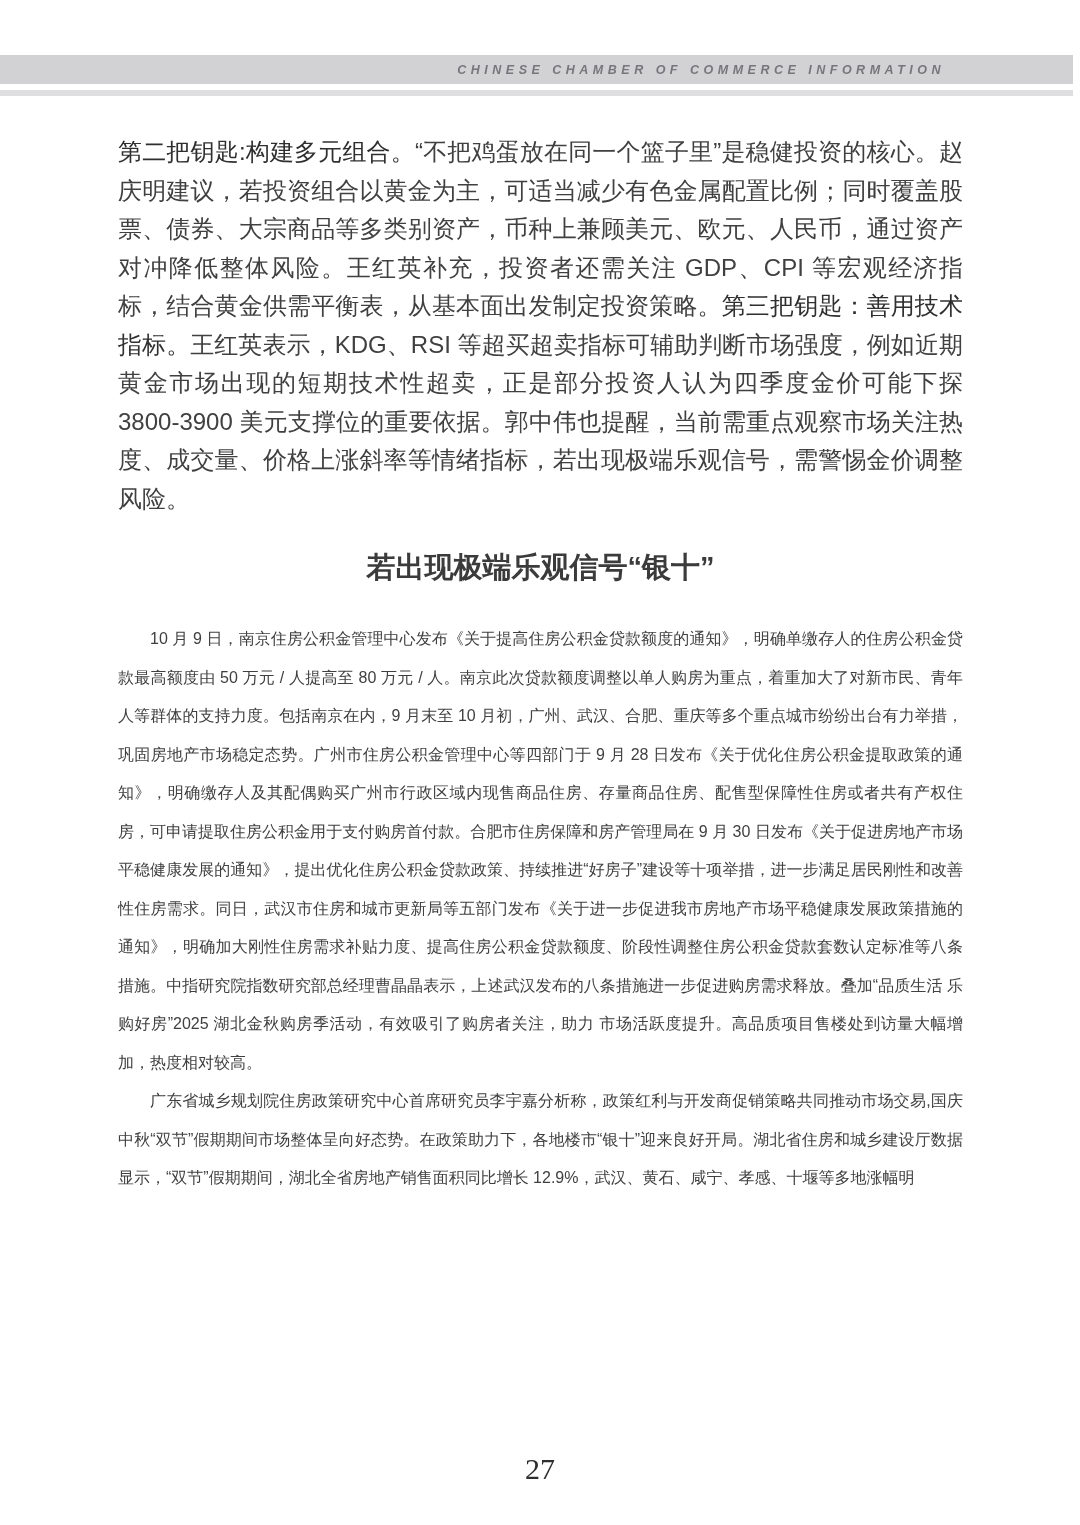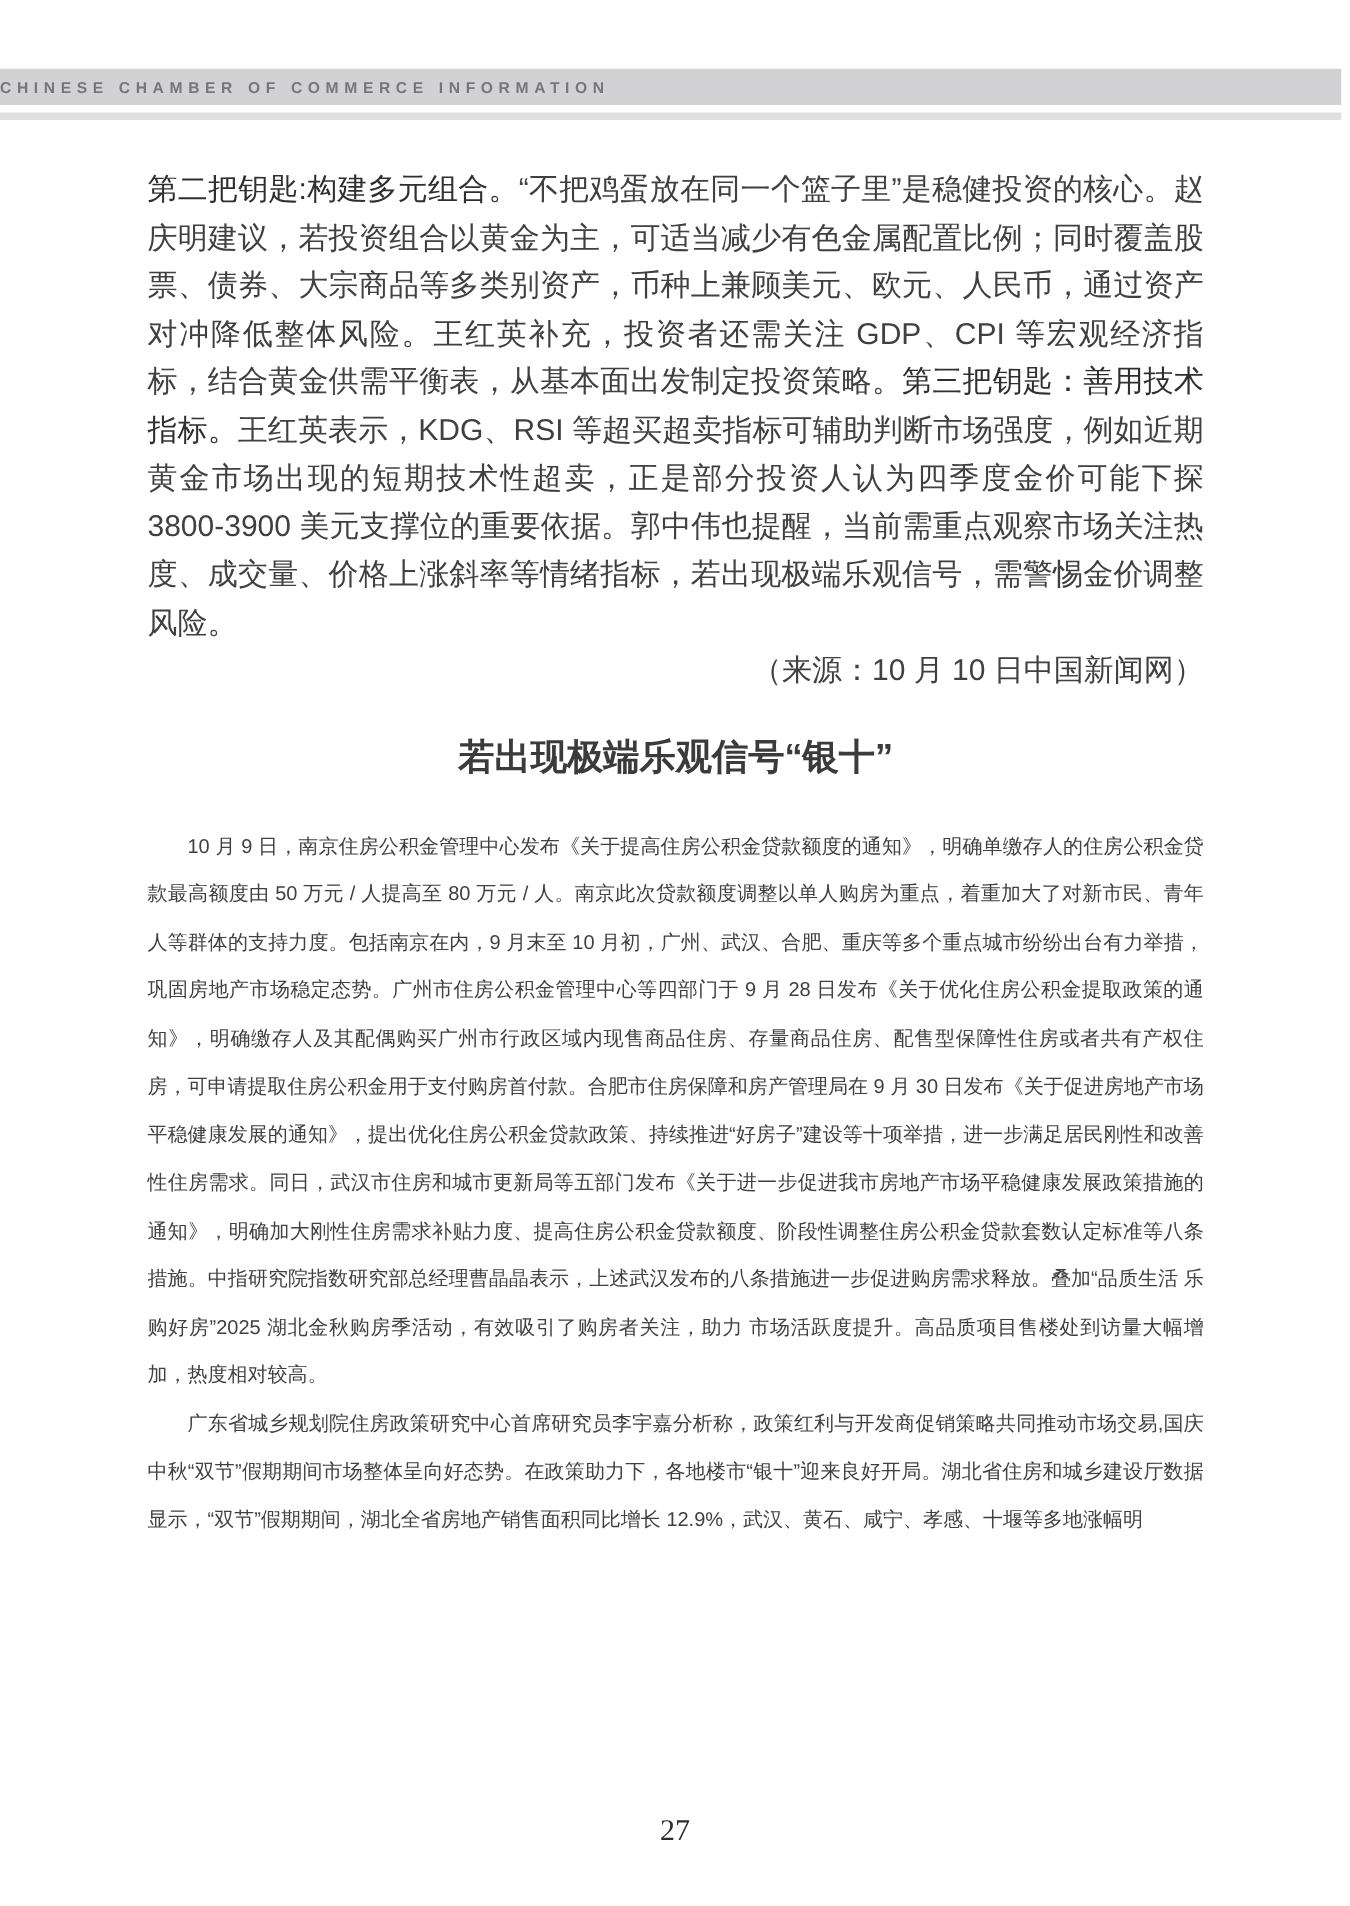--- a/index.html
+++ b/index.html
@@ -13,22 +13,24 @@
   }
 
   
   .banner {
     position: absolute;
     top: 55px; left: 0;
     width: 1073px; height: 29px;
     background: var(--banner-bg, #d2d2d4);
     display: flex;
     align-items: center;
+    justify-content: flex-end;
     padding-right: 128px;
     box-sizing: border-box;
+    font-style: italic;
   }
   .banner-title {
     font-size: 12.5px;
     font-weight: bold;
     letter-spacing: 4.5px;
     color: var(--banner-text, #77777b);
     white-space: nowrap;
   }
   .banner-strip {
     position: absolute;
@@ -100,39 +102,38 @@
   }
 
   
   .page-number {
     position: absolute;
     top: 1452px;
     left: 0;
     width: 100%;
     text-align: center;
     font-family: "Liberation Serif", "DejaVu Serif", serif;
-    font-size: 24px;
+    font-size: 30px;
     color: #2e2e2e;
   }
 </style>
 </head>
 <body>
 
 <div class="page">
 
   <div class="banner">
     <span class="banner-title">CHINESE CHAMBER OF COMMERCE INFORMATION</span>
   </div>
   <div class="banner-strip"></div>
 
   <div class="content">
 
     <p class="body-text"><span class="seg-bold">第二把钥匙:构建多元组合。</span><span>“不把鸡蛋放在同一个篮子里”是稳健投资的核心。赵庆明建议，若投资组合以黄金为主，可适当减少有色金属配置比例；同时覆盖股票、债券、大宗商品等多类别资产，币种上兼顾美元、欧元、人民币，通过资产对冲降低整体风险。王红英补充，投资者还需关注 GDP、CPI 等宏观经济指标，结合黄金供需平衡表，从基本面出发制定投资策略。</span><span class="seg-bold">第三把钥匙：善用技术指标。</span><span>王红英表示，KDG、RSI 等超买超卖指标可辅助判断市场强度，例如近期黄金市场出现的短期技术性超卖，正是部分投资人认为四季度金价可能下探 3800-3900 美元支撑位的重要依据。郭中伟也提醒，当前需重点观察市场关注热度、成交量、价格上涨斜率等情绪指标，若出现极端乐观信号，需警惕金价调整风险。</span></p>
 
-    <p class="source-line">（来源：10 月 10 日中国新闻网）</p>
 
 
     <div class="article-title">若出现极端乐观信号“银十”</div>
 
     <div class="article-body">
       <p>10 月 9 日，南京住房公积金管理中心发布《关于提高住房公积金贷款额度的通知》，明确单缴存人的住房公积金贷款最高额度由 50 万元 / 人提高至 80 万元 / 人。南京此次贷款额度调整以单人购房为重点，着重加大了对新市民、青年人等群体的支持力度。包括南京在内，9 月末至 10 月初，广州、武汉、合肥、重庆等多个重点城市纷纷出台有力举措，巩固房地产市场稳定态势。广州市住房公积金管理中心等四部门于 9 月 28 日发布《关于优化住房公积金提取政策的通知》，明确缴存人及其配偶购买广州市行政区域内现售商品住房、存量商品住房、配售型保障性住房或者共有产权住房，可申请提取住房公积金用于支付购房首付款。合肥市住房保障和房产管理局在 9 月 30 日发布《关于促进房地产市场平稳健康发展的通知》，提出优化住房公积金贷款政策、持续推进“好房子”建设等十项举措，进一步满足居民刚性和改善性住房需求。同日，武汉市住房和城市更新局等五部门发布《关于进一步促进我市房地产市场平稳健康发展政策措施的通知》，明确加大刚性住房需求补贴力度、提高住房公积金贷款额度、阶段性调整住房公积金贷款套数认定标准等八条措施。中指研究院指数研究部总经理曹晶晶表示，上述武汉发布的八条措施进一步促进购房需求释放。叠加“品质生活 乐购好房”2025 湖北金秋购房季活动，有效吸引了购房者关注，助力 市场活跃度提升。高品质项目售楼处到访量大幅增加，热度相对较高。</p>
       <p>广东省城乡规划院住房政策研究中心首席研究员李宇嘉分析称，政策红利与开发商促销策略共同推动市场交易,国庆中秋“双节”假期期间市场整体呈向好态势。在政策助力下，各地楼市“银十”迎来良好开局。湖北省住房和城乡建设厅数据显示，“双节”假期期间，湖北全省房地产销售面积同比增长 12.9%，武汉、黄石、咸宁、孝感、十堰等多地涨幅明</p>
     </div>
 
   </div>

